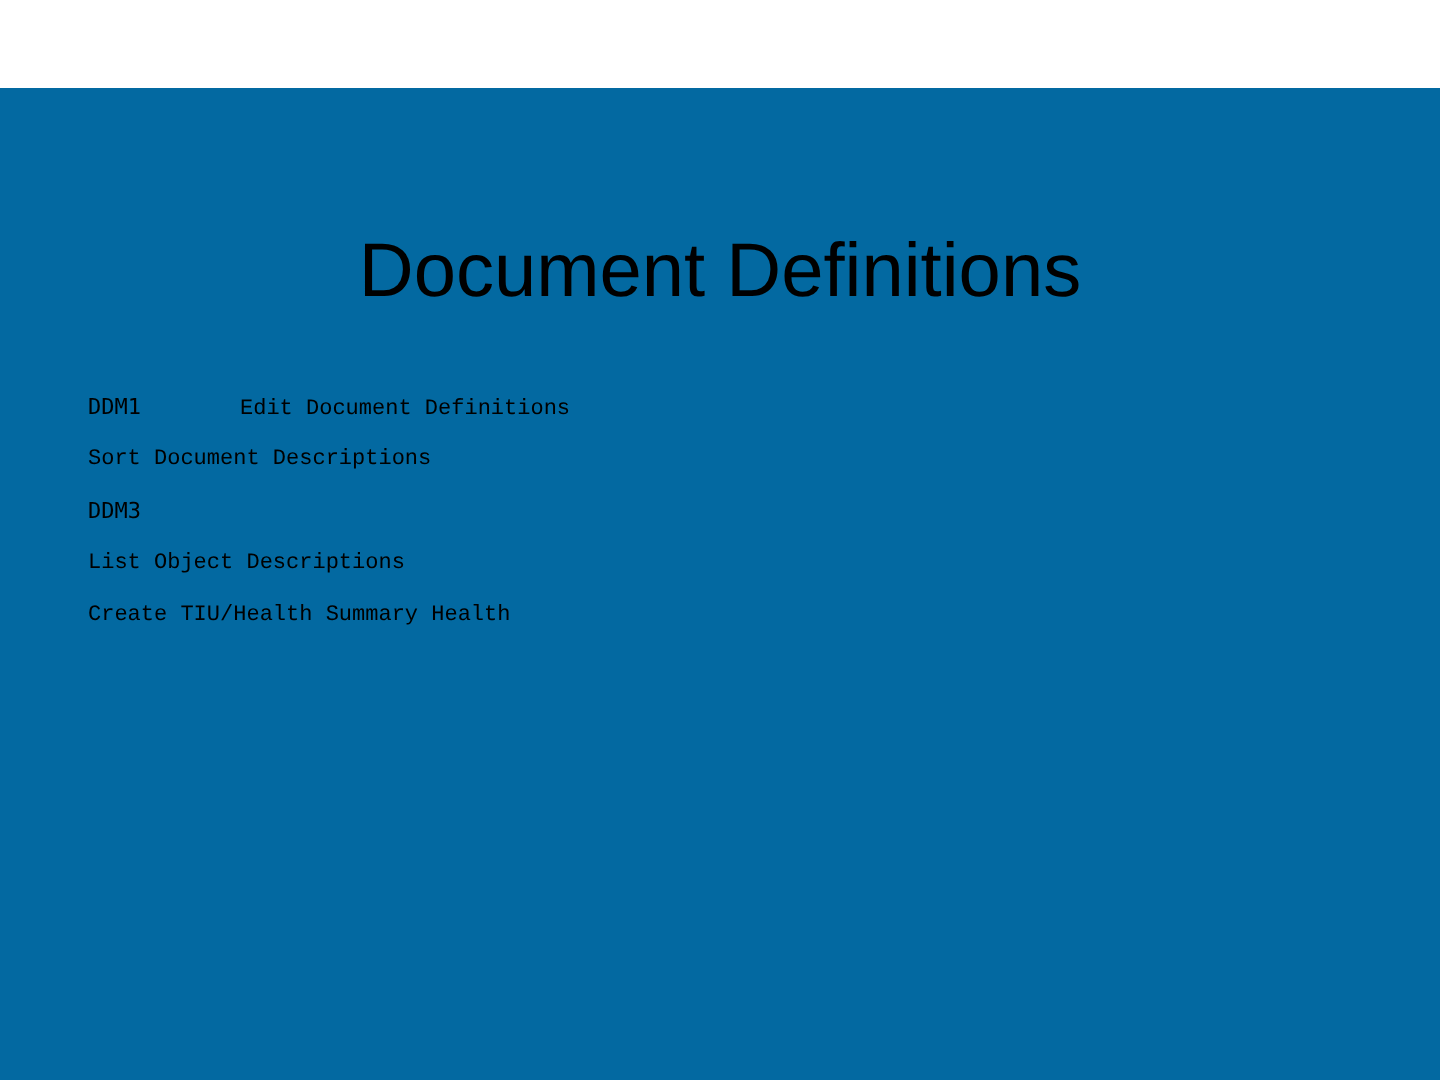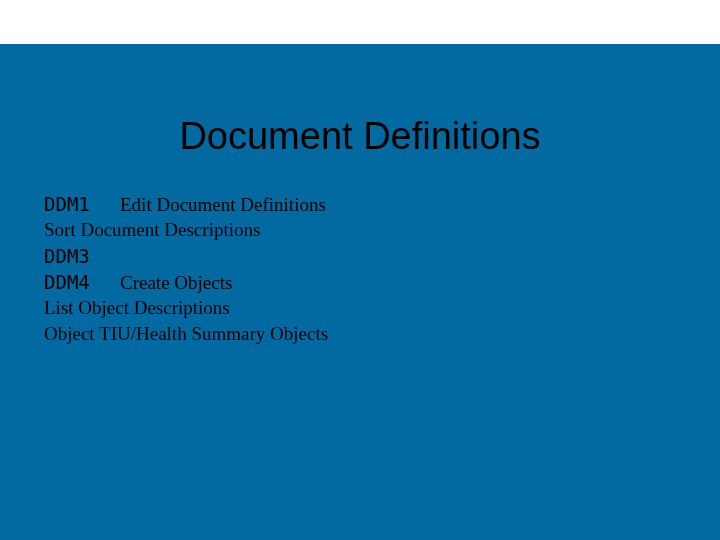--- a/index.html
+++ b/index.html
@@ -40,32 +40,32 @@
     left: 44px;
     top: 147px;
     width: 640px;
   }
   .menu-row {
     display: flex;
     align-items: baseline;
     height: 26px;
     line-height: 26px;
     font-family: "DejaVu Sans Mono", "Liberation Mono", monospace;
-    font-size: 19px;
+    font-size: 11px;
     color: #000000;
     white-space: pre;
   }
   .menu-code {
     width: 76px;
     flex: 0 0 76px;
     font-family: "DejaVu Sans Mono", "Liberation Mono", monospace;
   }
   .menu-desc {
     flex: 1 1 auto;
-    font-family: Liberation Serif, serif;
+    font-family: Liberation Mono, monospace;
   }
 </style>
 </head>
 <body>
 
 <div class="slide">
 
   <h1 class="slide-title">Document Definitions</h1>
 
   <div class="menu-list">
@@ -76,27 +76,23 @@
     </div>
 
     <div class="menu-row">
       <span class="menu-desc">Sort Document Descriptions</span>
     </div>
 
     <div class="menu-row">
       <span class="menu-code">DDM3</span>
     </div>
 
-    <div class="menu-row">
-      <span class="menu-code">DDM4</span>
-      <span class="menu-desc">Create Objects</span>
-    </div>
 
     <div class="menu-row">
       <span class="menu-desc">List Object Descriptions</span>
     </div>
 
     <div class="menu-row">
-      <span class="menu-desc">Object TIU/Health Summary Objects</span>
+      <span class="menu-desc">Create TIU/Health Summary Health</span>
     </div>
 
   </div>
 </div>
 
 </body></html>

